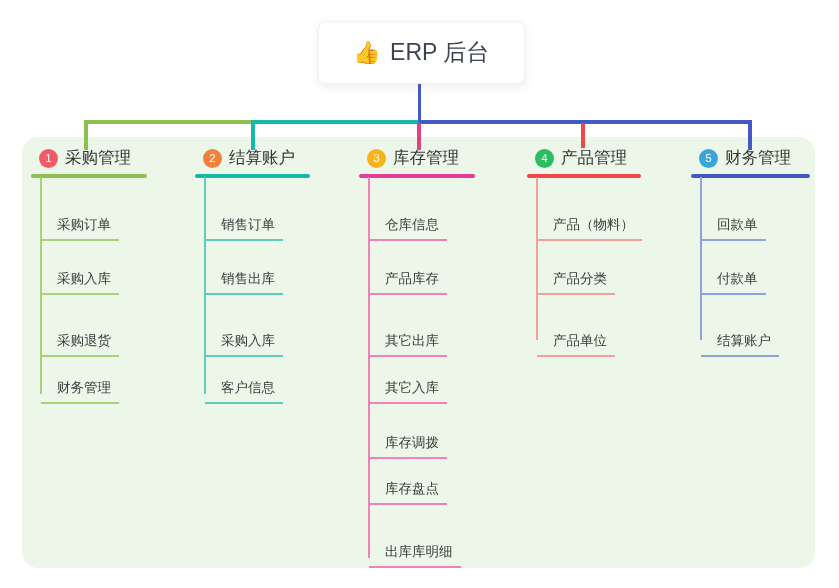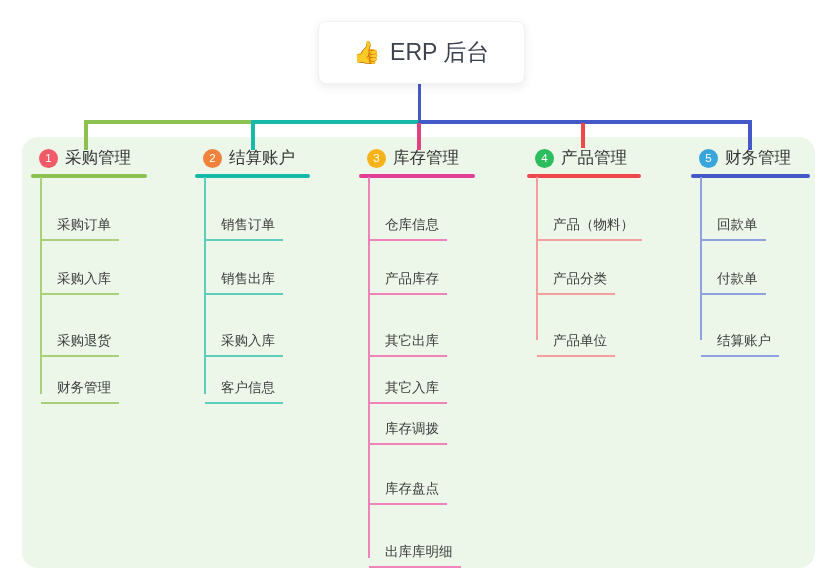--- a/index.html
+++ b/index.html
@@ -72,21 +72,21 @@
     position:absolute;left:10px;height:26px;line-height:23px;
     padding:0 8px 0 16px;border-bottom:2px solid;
     font-size:13.5px;color:#3b3b3b;white-space:nowrap;cursor:default;margin-top:12px;
   }
   .b1 .child{border-color:#A9D178;}
   .b2 .child{border-color:#5FCDBD;}
   .b3 .child{border-color:#EF82B8;}
   .b4 .child{border-color:#F59E9B;}
   .b5 .child{border-color:#8EA2DE;}
   .c0{top:56px;} .c1{top:110px;} .c2{top:172px;} .c3{top:219px;}
-  .c4{top:260px;} .c5{top:320px;} .c6{top:383px;}
+  .c4{top:274px;} .c5{top:320px;} .c6{top:383px;}
 </style>
 </head>
 <body>
 
 <div id="stage">
 
   <div class="panel"></div>
 
   <div class="line stem"></div>
   <div class="line bus-green"></div>

